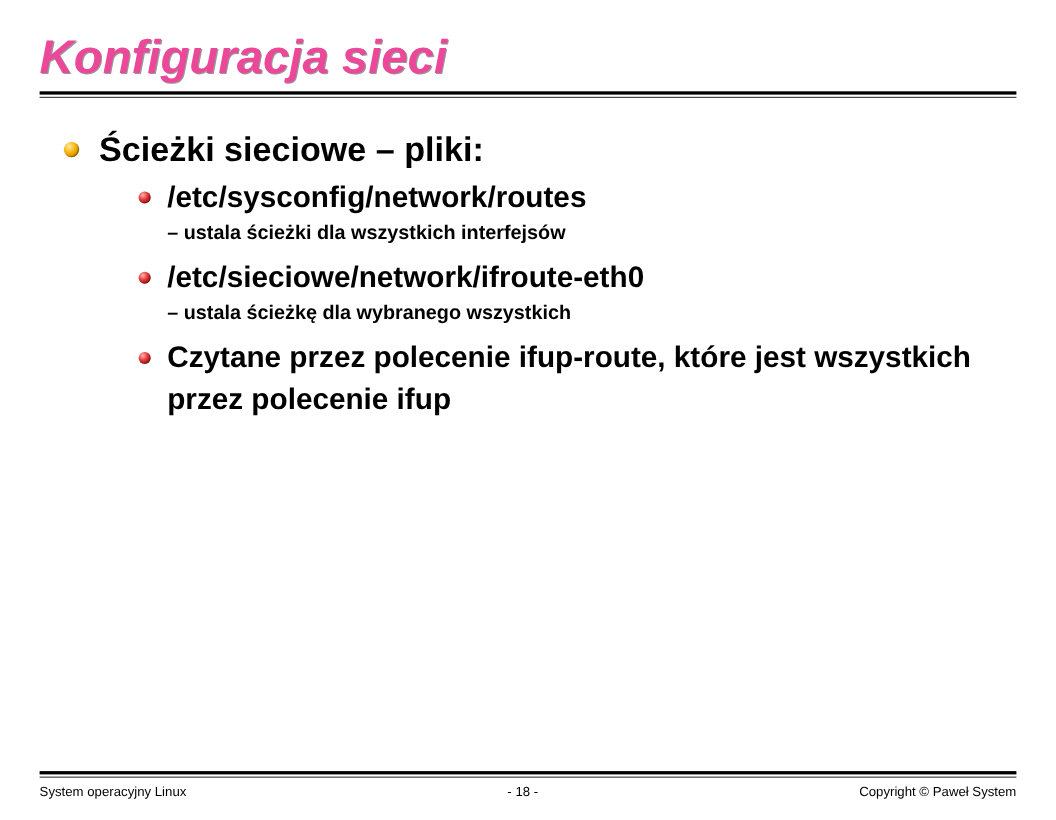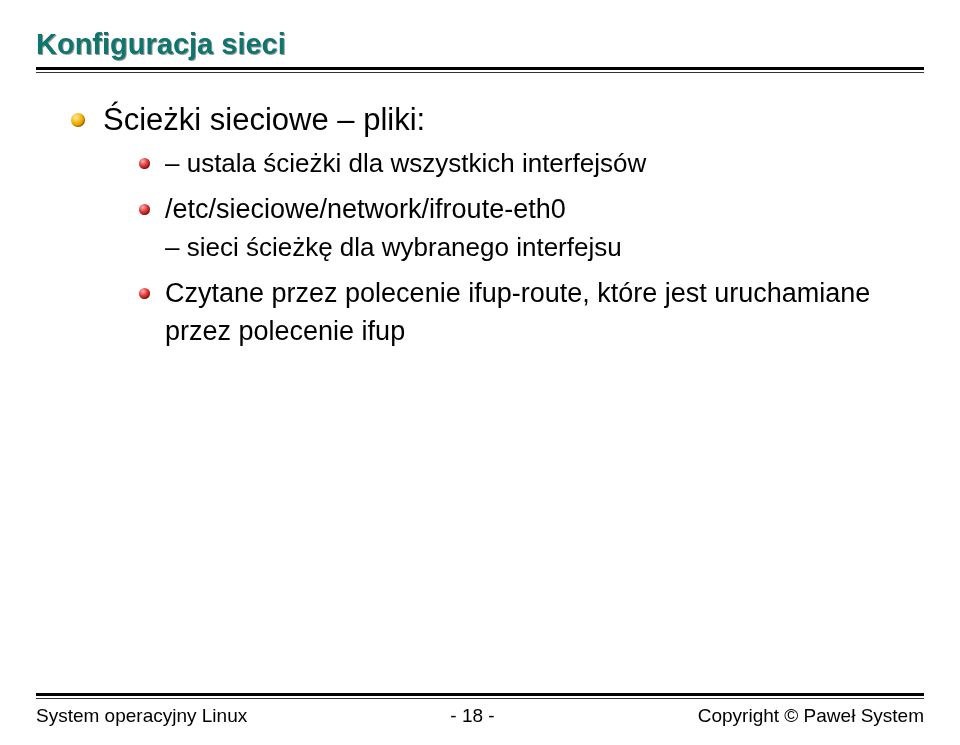--- a/index.html
+++ b/index.html
@@ -13,44 +13,46 @@
     position: relative;
   }
   .slide {
     width: 960px;
     height: 745px;
     position: relative;
     box-sizing: border-box;
     padding: 28px 36px 0 36px;
   }
   .title {
-    font-size: 29px;
+    font-size: 43px;
     font-weight: bold;
-    color: #0f766e;
+    font-style: italic;
+    color: #ec4899;
     margin: 0 0 6px 0;
     text-shadow: 1px 1px 0 #999;
   }
   .rule-wrap {
     margin-bottom: 26px;
   }
   .rule-top {
     height: 3px;
     background: #000;
     width: 100%;
   }
   .rule-bot {
     height: 1px;
     background: #333;
     width: 100%;
     margin-top: 2px;
   }
   ul.level1 {
     list-style: none;
     padding: 0 0 0 22px;
-    margin: 13px;
+    margin: 0;
+    font-weight: bold;
   }
   ul.level1 > li {
     position: relative;
     font-size: 31px;
     color: #000;
     line-height: 1.35;
     margin-bottom: 14px;
     padding-left: 32px;
   }
   ul.level1 > li::before {
@@ -84,21 +86,21 @@
     top: 13px;
     width: 11px;
     height: 11px;
     border-radius: 50%;
     background: radial-gradient(circle at 35% 30%, #ffb3b3 0%, #e03030 45%, #7a0b0b 100%);
     box-shadow: inset -1px -1px 1px rgba(0,0,0,0.3);
   }
   .sub {
     display: block;
     padding-left: 0;
-    font-size: 26px;
+    font-size: 18px;
   }
   .footer {
     position: absolute;
     left: 0;
     right: 0;
     bottom: 18px;
     padding: 0 36px;
     box-sizing: border-box;
   }
   .footer .rule-top {
@@ -108,49 +110,50 @@
   }
   .footer .rule-bot {
     height: 1px;
     background: #333;
     width: 100%;
     margin-top: 2px;
   }
   .footer-row {
     display: flex;
     justify-content: space-between;
-    font-size: 19px;
+    font-size: 12px;
     color: #000;
     margin-top: 6px;
   }
 </style>
 </head>
 <body>
 
 <div class="slide">
 
   <h1 class="title">Konfiguracja sieci</h1>
   <div class="rule-wrap">
     <div class="rule-top"></div>
     <div class="rule-bot"></div>
   </div>
 
   <ul class="level1">
     <li>
       <span>Ścieżki sieciowe – pliki:</span>
       <ul class="level2">
         <li>
+          <span>/etc/sysconfig/network/routes</span>
           <span class="sub">– ustala ścieżki dla wszystkich interfejsów</span>
         </li>
         <li>
           <span>/etc/sieciowe/network/ifroute-eth0</span>
-          <span class="sub">– sieci ścieżkę dla wybranego interfejsu</span>
+          <span class="sub">– ustala ścieżkę dla wybranego wszystkich</span>
         </li>
         <li>
-          <span>Czytane przez polecenie ifup-route, które jest uruchamiane przez polecenie ifup</span>
+          <span>Czytane przez polecenie ifup-route, które jest wszystkich przez polecenie ifup</span>
         </li>
       </ul>
     </li>
   </ul>
 
   <div class="footer">
     <div class="rule-top"></div>
     <div class="rule-bot"></div>
     <div class="footer-row">
       <span>System operacyjny Linux</span>

